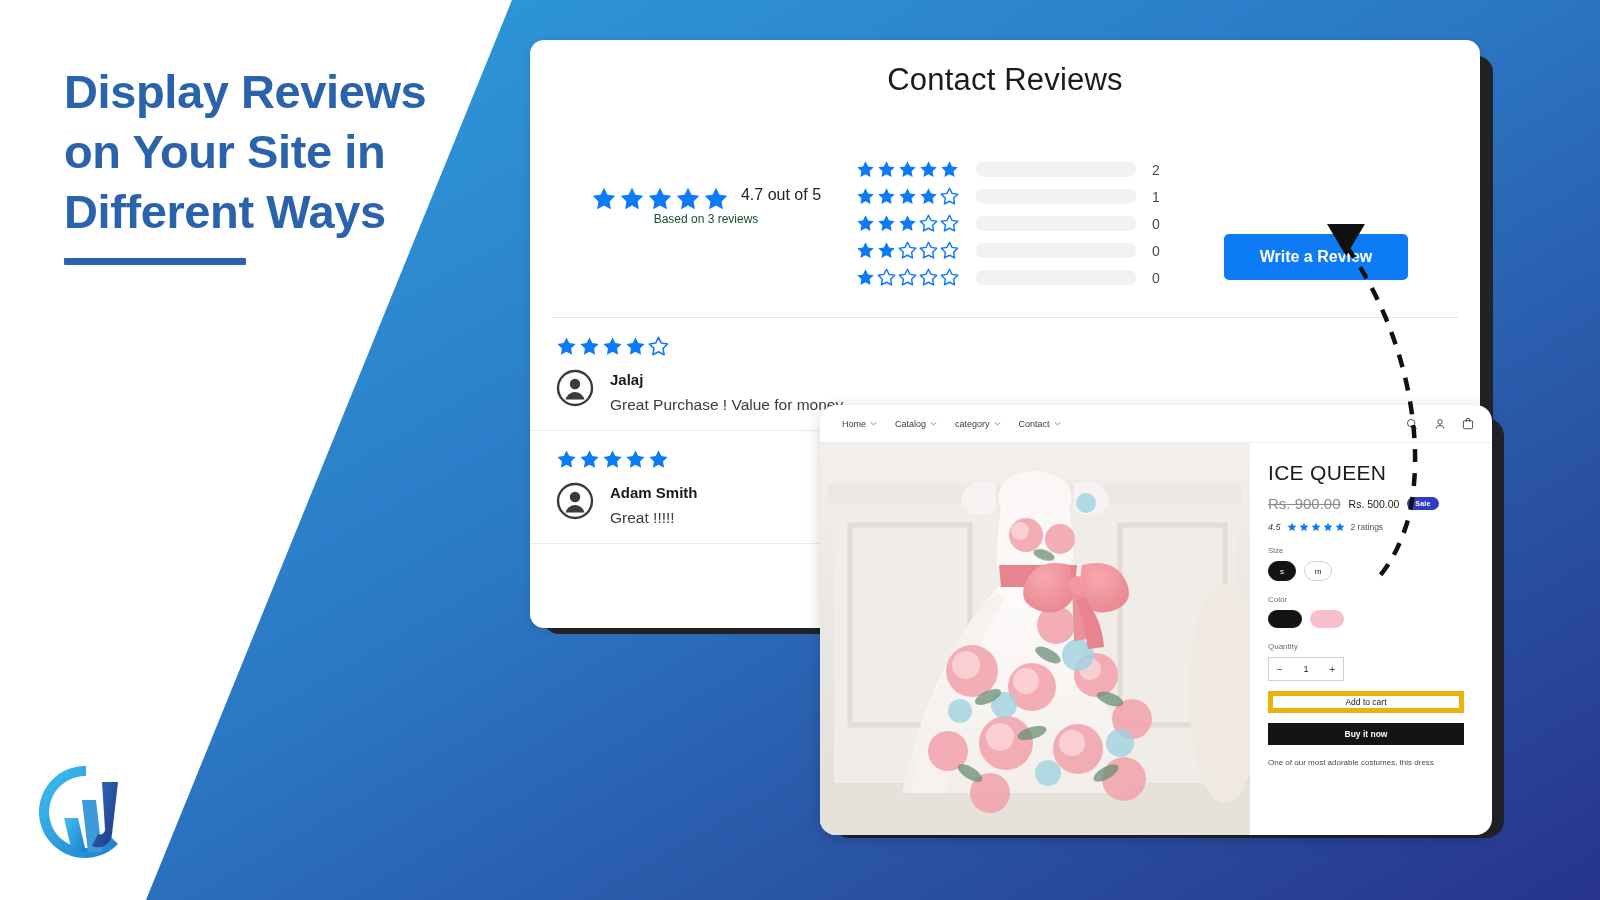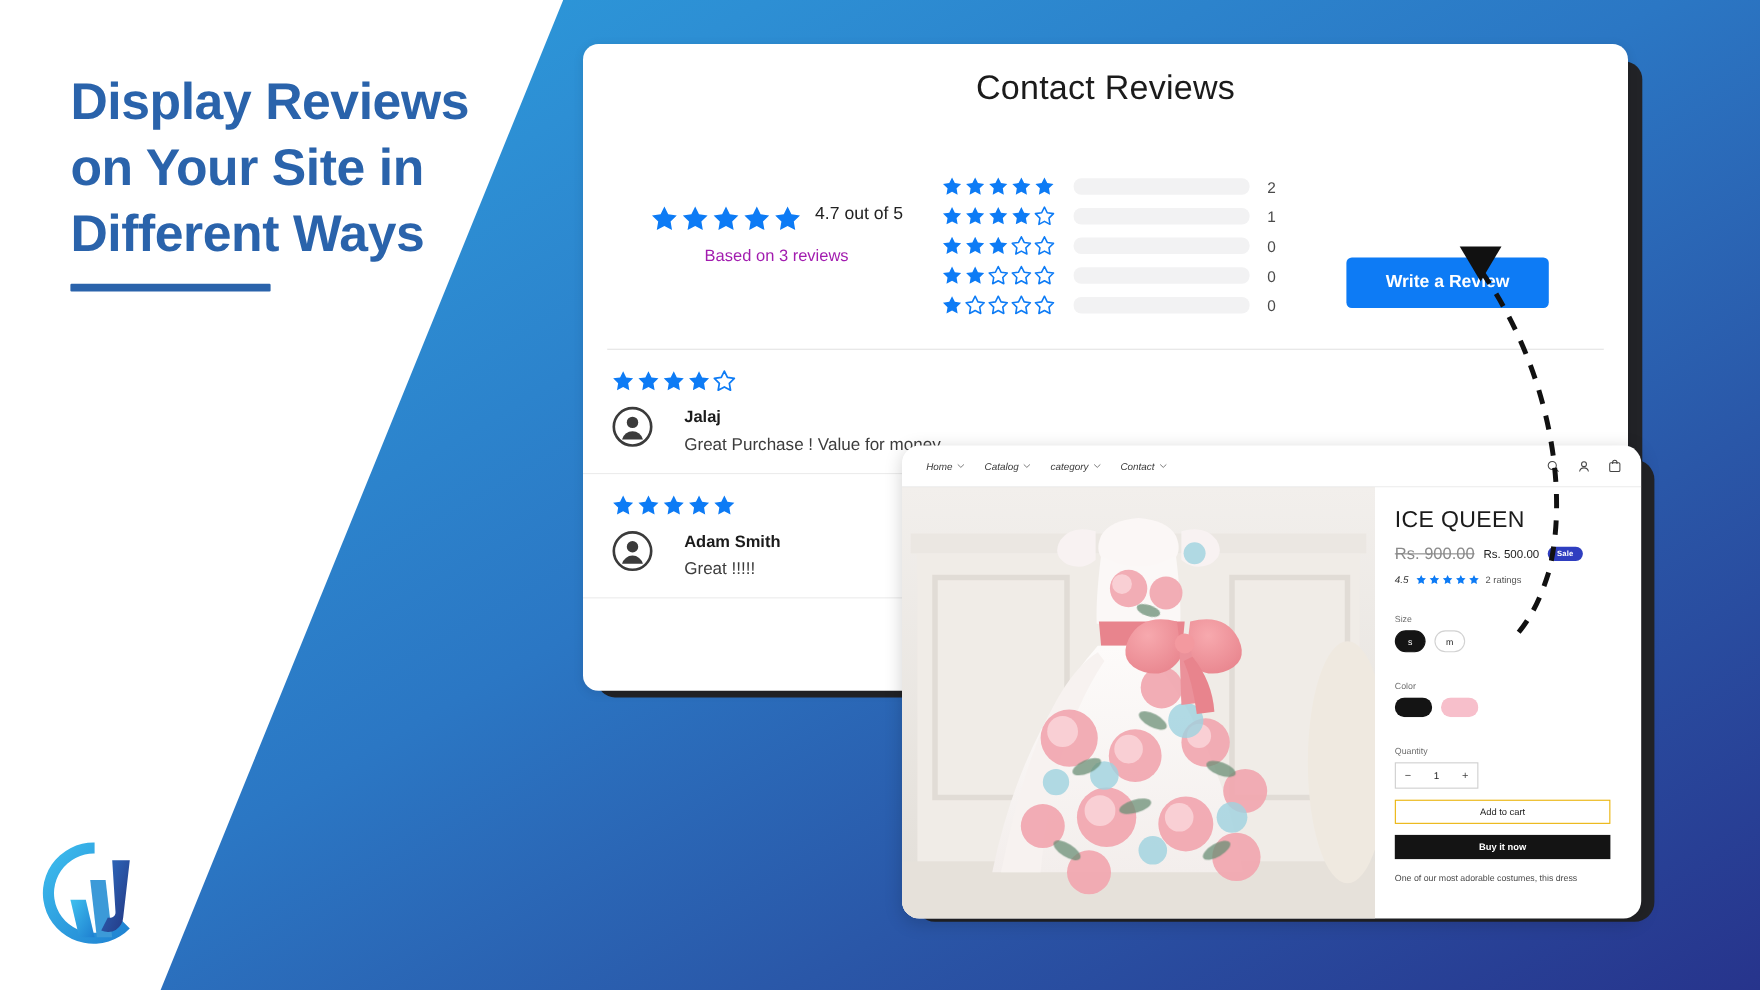--- a/index.html
+++ b/index.html
@@ -51,21 +51,21 @@
     font-weight: normal; padding-top: 22px; letter-spacing: .2px;
   }
 
   #summary-row {
     display: flex; align-items: flex-start;
     padding: 28px 24px 0 26px; gap: 0;
   }
   #avg-block { width: 300px; padding-top: 60px; text-align: center; }
   #avg-line { display: flex; justify-content: center; gap: 12px; }
   #avg-text { font-size: 16px; color: #222; }
-  #avg-count { font-size: 15px; color: #a21caf; margin-top: 12px; }
+  #avg-count { font-size: 12px; color: #14532d; margin-top: 0; }
 
   #hist { width: 320px; padding-top: 34px; }
   .hist-row { display: flex; align-items: center; gap: 16px; margin-bottom: 8px; }
   .hist-stars { width: 104px; flex: none; }
   .hist-track {
     width: 160px; height: 15px; background: #f2f2f3; border-radius: 7px; flex: none;
     overflow: hidden;
   }
   .hist-fill { height: 100%; background: #0d7bf5; border-radius: 7px; }
   .hist-count { font-size: 14px; color: #4a4a4a; width: 14px; }
@@ -74,21 +74,21 @@
   #write-btn {
     background: #0d7bf5; color: #fff; border: none; border-radius: 5px;
     font-size: 16px; font-weight: bold; font-family: inherit;
     padding: 14px 36px; cursor: pointer; white-space: nowrap;
   }
 
   #reviews-divider { height: 1px; background: #e3e3e3; margin: 22px 22px 0 22px; }
 
   .review-item { padding: 18px 26px 16px 26px; border-bottom: 1px solid #ececec; }
   .review-stars { margin-bottom: 12px; }
-  .review-body { display: flex; align-items: flex-start; gap: 28px; }
+  .review-body { display: flex; align-items: flex-start; gap: 16px; }
   .review-text-col { padding-top: 2px; }
   .review-author { font-size: 15px; font-weight: bold; color: #1b1b1b; margin-bottom: 8px; }
   .review-comment { font-size: 15.5px; color: #3c3c3c; }
 
   
   .stars { display: inline-flex; gap: 2px; line-height: 1; }
   .stars svg { display: block; }
 
   
   #product-shadow {
@@ -101,21 +101,20 @@
     box-shadow: 0 4px 16px rgba(0,0,0,.18);
   }
   #product-nav {
     height: 38px; display: flex; align-items: center;
     padding: 0 18px 0 22px; border-bottom: 1px solid #ededed;
   }
   .nav-links { display: flex; gap: 18px; flex: 1; }
   .nav-link {
     font-size: 9px; color: #3a3a3a; display: flex; align-items: center; gap: 4px;
     cursor: pointer;
-    font-style: italic;
   }
   .chev { width: 7px; height: 7px; display: block; }
   .nav-icons { display: flex; gap: 16px; align-items: center; }
   .nav-icons svg { display: block; }
 
   #product-body { display: flex; height: 392px; }
   #product-photo { width: 430px; position: relative; overflow: hidden; background: #e9e6e1; }
   #product-info { flex: 1; padding: 18px 20px 0 18px; }
 
   #product-title { font-size: 21px; color: #1b1b1b; letter-spacing: .3px; }
@@ -123,21 +122,21 @@
   .price-old { font-size: 15px; color: #8a8a8a; text-decoration: line-through; }
   .price-new { font-size: 10.5px; color: #1b1b1b; }
   .sale-badge {
     background: #2f3ec0; color: #fff; font-size: 7px; font-weight: bold;
     border-radius: 9px; padding: 3px 8px; letter-spacing: .2px;
   }
   #rating-row { display: flex; align-items: center; gap: 6px; margin-top: 10px; }
   .rating-num { font-size: 9px; color: #333; font-style: italic; }
   .rating-count { font-size: 8.5px; color: #555; }
 
-  .opt-label { font-size: 8px; color: #6d6d6d; margin-top: 26px; margin-bottom: 6px; }
+  .opt-label { font-size: 8px; color: #6d6d6d; margin-top: 14px; margin-bottom: 6px; }
   .opt-row { display: flex; gap: 8px; }
   .size-chip {
     min-width: 28px; height: 20px; border-radius: 10px; border: 1px solid #d2d2d2;
     display: flex; align-items: center; justify-content: center;
     font-size: 8px; color: #1b1b1b; cursor: pointer; padding: 0 8px;
   }
   .size-chip.sel { background: #141414; border-color: #141414; color: #fff; }
   .color-chip {
     width: 34px; height: 18px; border-radius: 9px; cursor: pointer; border: 1px solid transparent;
   }
@@ -146,21 +145,21 @@
     display: flex; align-items: center; justify-content: space-between;
     padding: 0 8px;
   }
   .qty-btn { font-size: 10px; color: #444; cursor: pointer; user-select: none; }
   .qty-val { font-size: 9px; color: #222; }
 
   .cta {
     width: 196px; height: 22px; display: flex; align-items: center; justify-content: center;
     font-size: 8.5px; font-family: inherit; cursor: pointer; margin-top: 10px;
   }
-  #add-cart { border: 1px solid #eab308; background: #fff; color: #1b1b1b; }
+  #add-cart { border: 5px solid #eab308; background: #fff; color: #1b1b1b; }
   #buy-now { border: none; background: #141414; color: #fff; font-weight: bold; }
   #product-desc { font-size: 8px; color: #4a4a4a; margin-top: 12px; line-height: 1.4; }
 
   
   #arrow-layer { position: absolute; inset: 0; pointer-events: none; }
 </style>
 </head>
 <body>
 
 <div id="bg-blue"></div>

